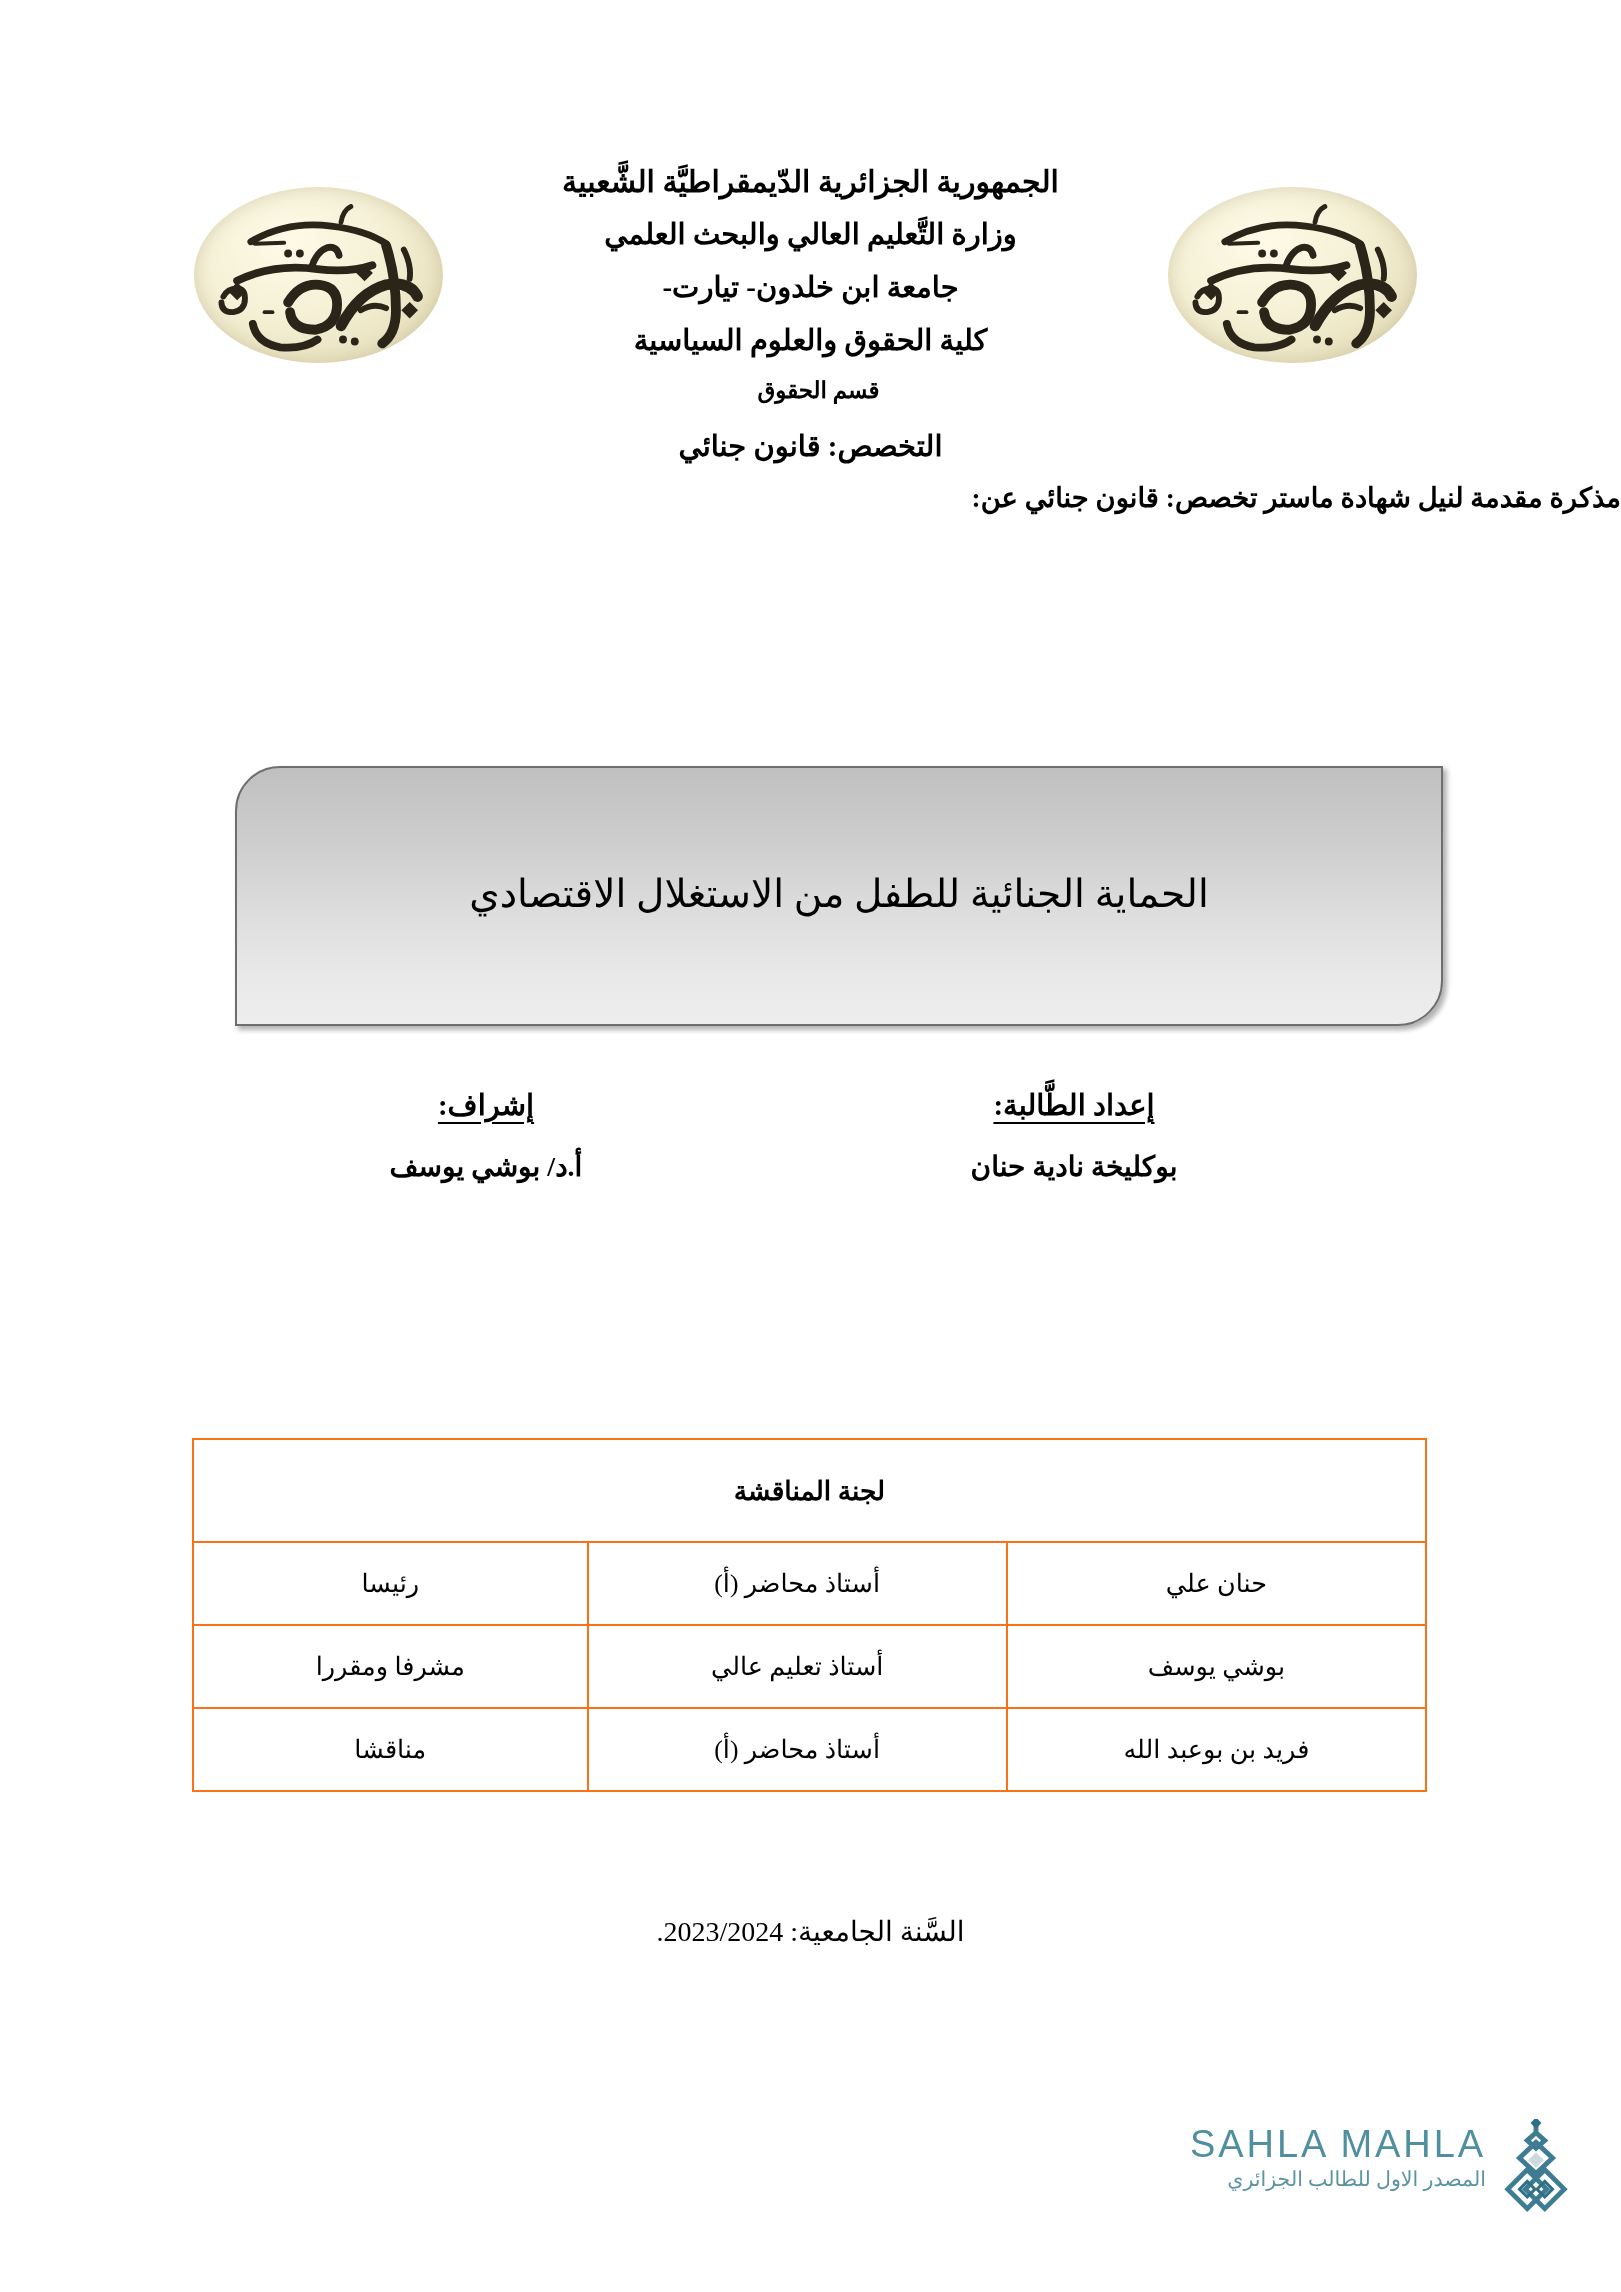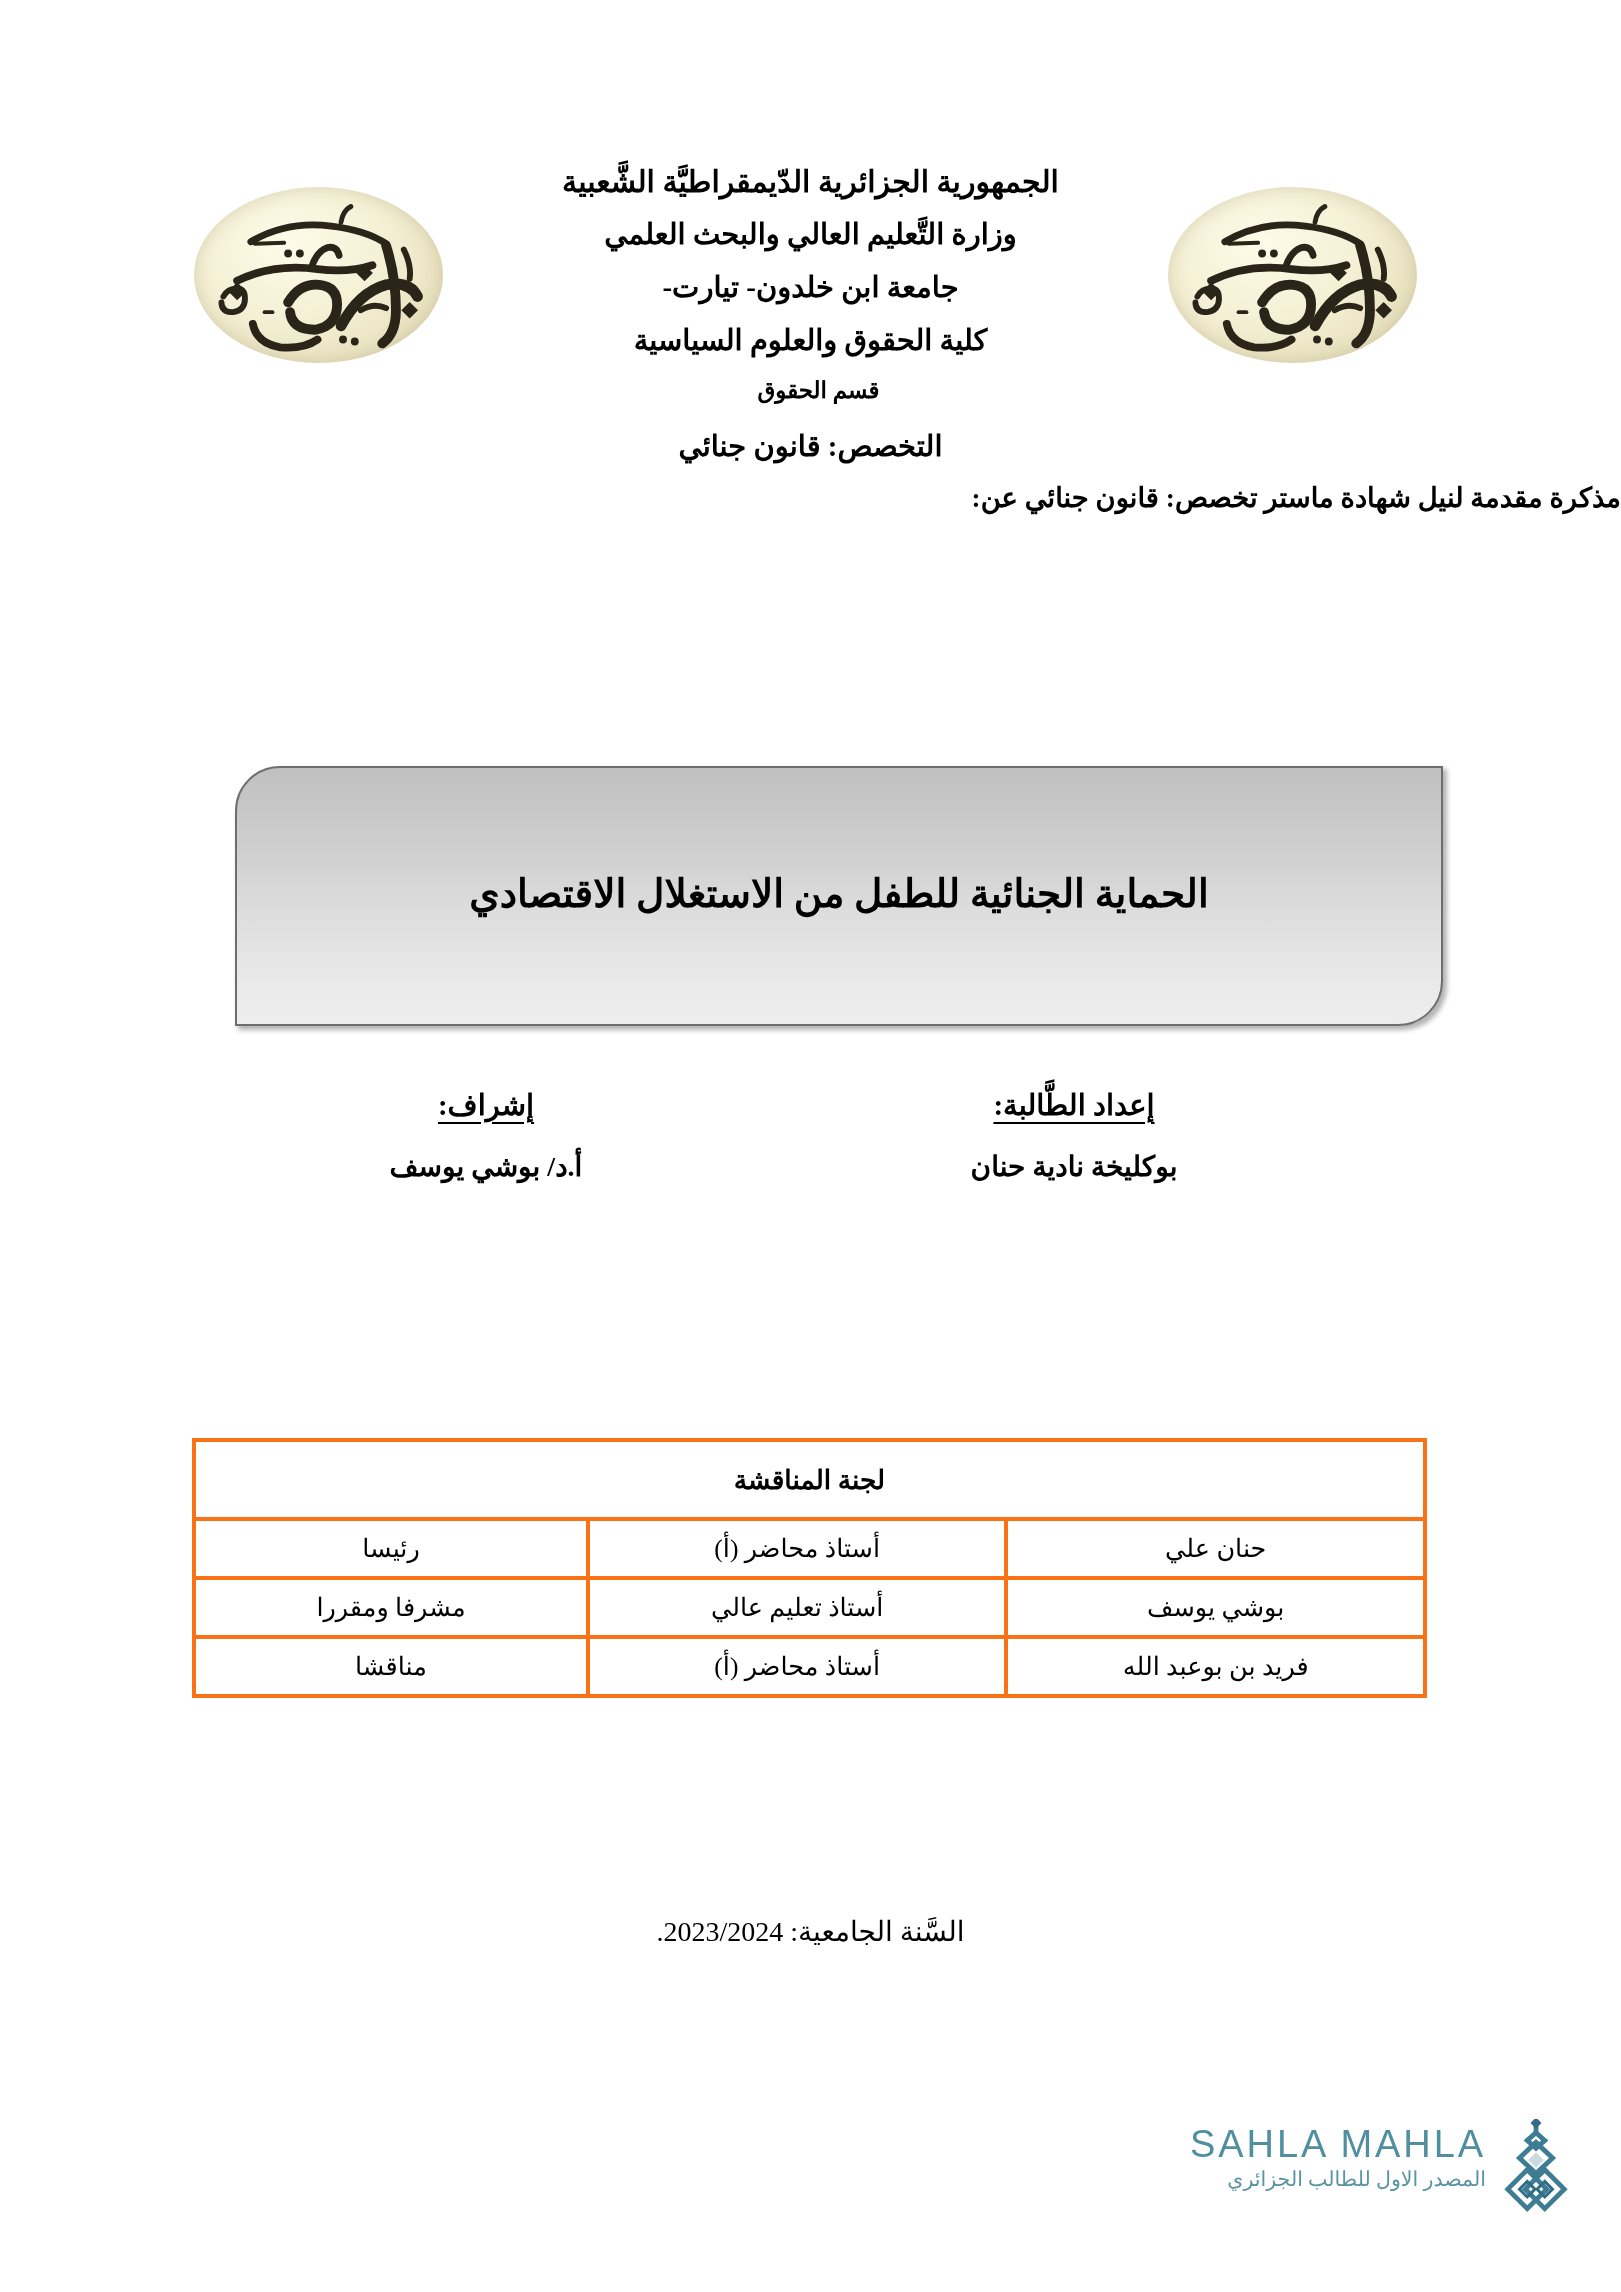--- a/index.html
+++ b/index.html
@@ -85,21 +85,21 @@
     border: 2px solid #6e6e6e;
     border-radius: 45px 0 45px 0;
     background: linear-gradient(to bottom, #c0c0c0 0%, #cdcdcd 28%, #dedede 58%, #e9e9e9 82%, #ededed 100%);
     box-shadow: 3.9px 3.9px 4.9px rgba(0,0,0,0.30);
     display: flex;
     align-items: center;
     justify-content: center;
   }
   .title-text {
     font-family: "Liberation Serif", "DejaVu Serif", serif;
-    font-weight: bold;
+    font-weight: normal;
     font-size: 39px;
     color: #000;
     direction: rtl;
     text-align: right;
     white-space: nowrap;
     margin-top: -5.9px;
   }
 
   
   .people {
@@ -140,27 +140,27 @@
   .committee {
     position: absolute;
     left: 192px;
     top: 1438px;
     width: 1235px;
     border-collapse: collapse;
     table-layout: fixed;
     direction: rtl;
   }
   .committee td {
-    border: 4px solid #f97316;
+    border: 2px solid #f97316;
     text-align: center;
     vertical-align: middle;
     font-family: "Liberation Serif", "DejaVu Serif", serif;
     font-size: 25.5px;
     color: #000;
-    padding: 3px;
+    padding: 16px;
   }
   .committee .hdr-row td {
     height: 69px;
     font-size: 26.5px;
     font-weight: bold;
   }
   .committee .body-row td {
     height: 49px;
   }
   .committee col.c-name { width: 34%; }

